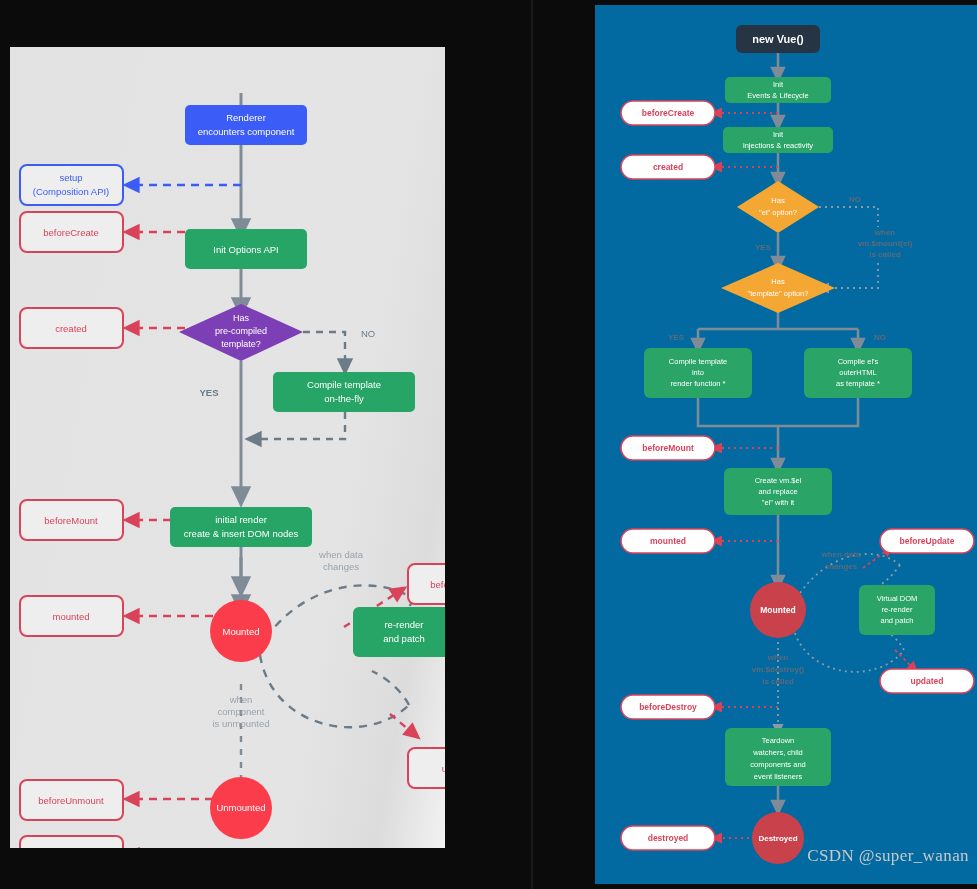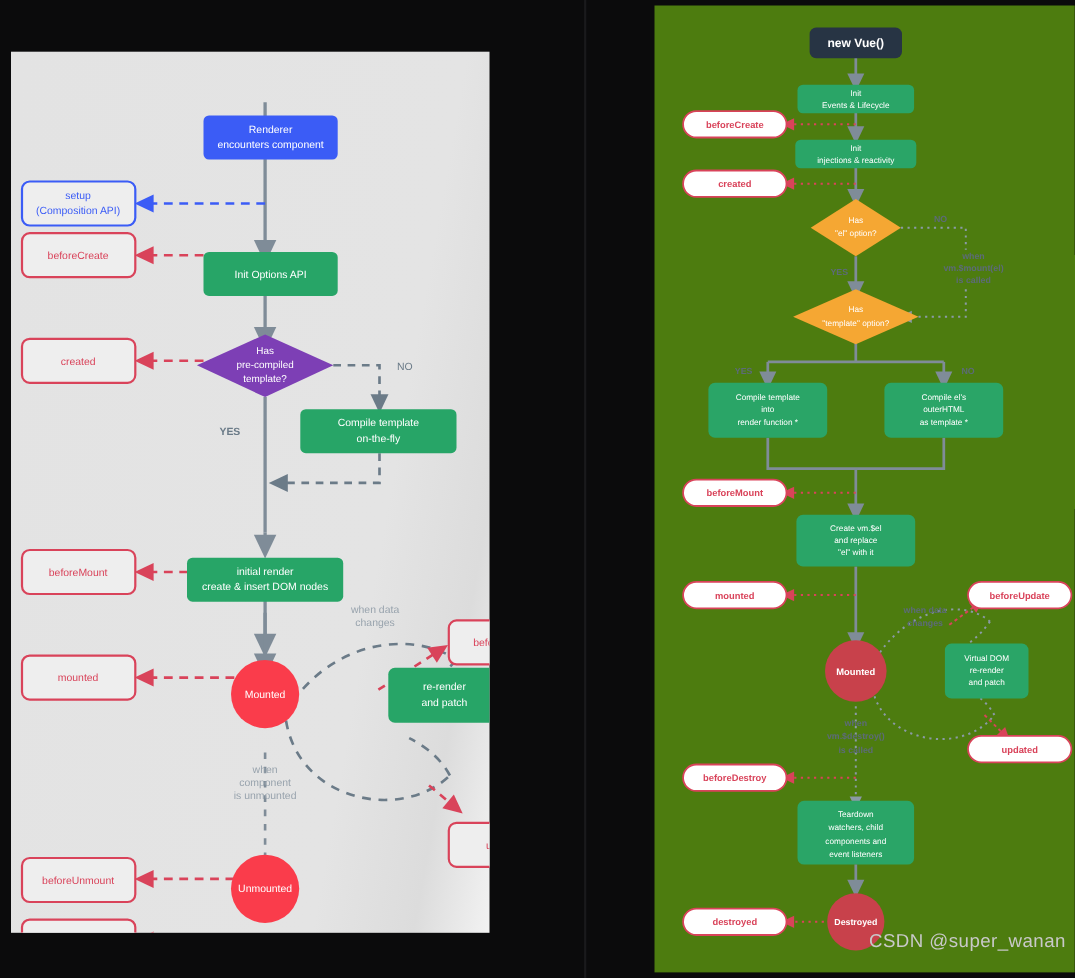--- a/index.html
+++ b/index.html
@@ -7,26 +7,26 @@
   #root{position:relative;width:977px;height:889px;background:#0b0b0c;}
 
   .panel{position:absolute;overflow:hidden;}
 
   
   #panel-left{left:10px;top:47px;width:435px;height:801px;
     background:linear-gradient(100deg,#e3e3e3 0%,#e4e4e4 72%,#dcdcdc 88%,#f2f2f2 100%);}
   #divider{position:absolute;left:531px;top:0;width:2px;height:889px;background:#1a1a1c;}
 
   
-  #panel-right{left:595px;top:5px;width:382px;height:879px;background:#4d7c0f;}
+  #panel-right{left:595px;top:5px;width:382px;height:879px;background:#0369a1;}
 
   svg{display:block;}
   .nd-txt{font-family:"Liberation Sans",sans-serif;text-anchor:middle;dominant-baseline:middle;}
   .watermark{position:absolute;right:8px;bottom:18px;color:#c9c9c9;font-size:17px;
-    font-family:Liberation Sans, sans-serif;letter-spacing:.4px;}
+    font-family:Liberation Serif, serif;letter-spacing:.4px;}
 </style>
 </head>
 <body>
 
 <div id="root">
 
   <div class="panel" id="panel-left">
     <svg width="503" height="801" viewBox="0 0 503 801">
       <defs>
         <marker id="arrGray" markerWidth="9" markerHeight="9" refX="4.2" refY="4.2" orient="auto">

